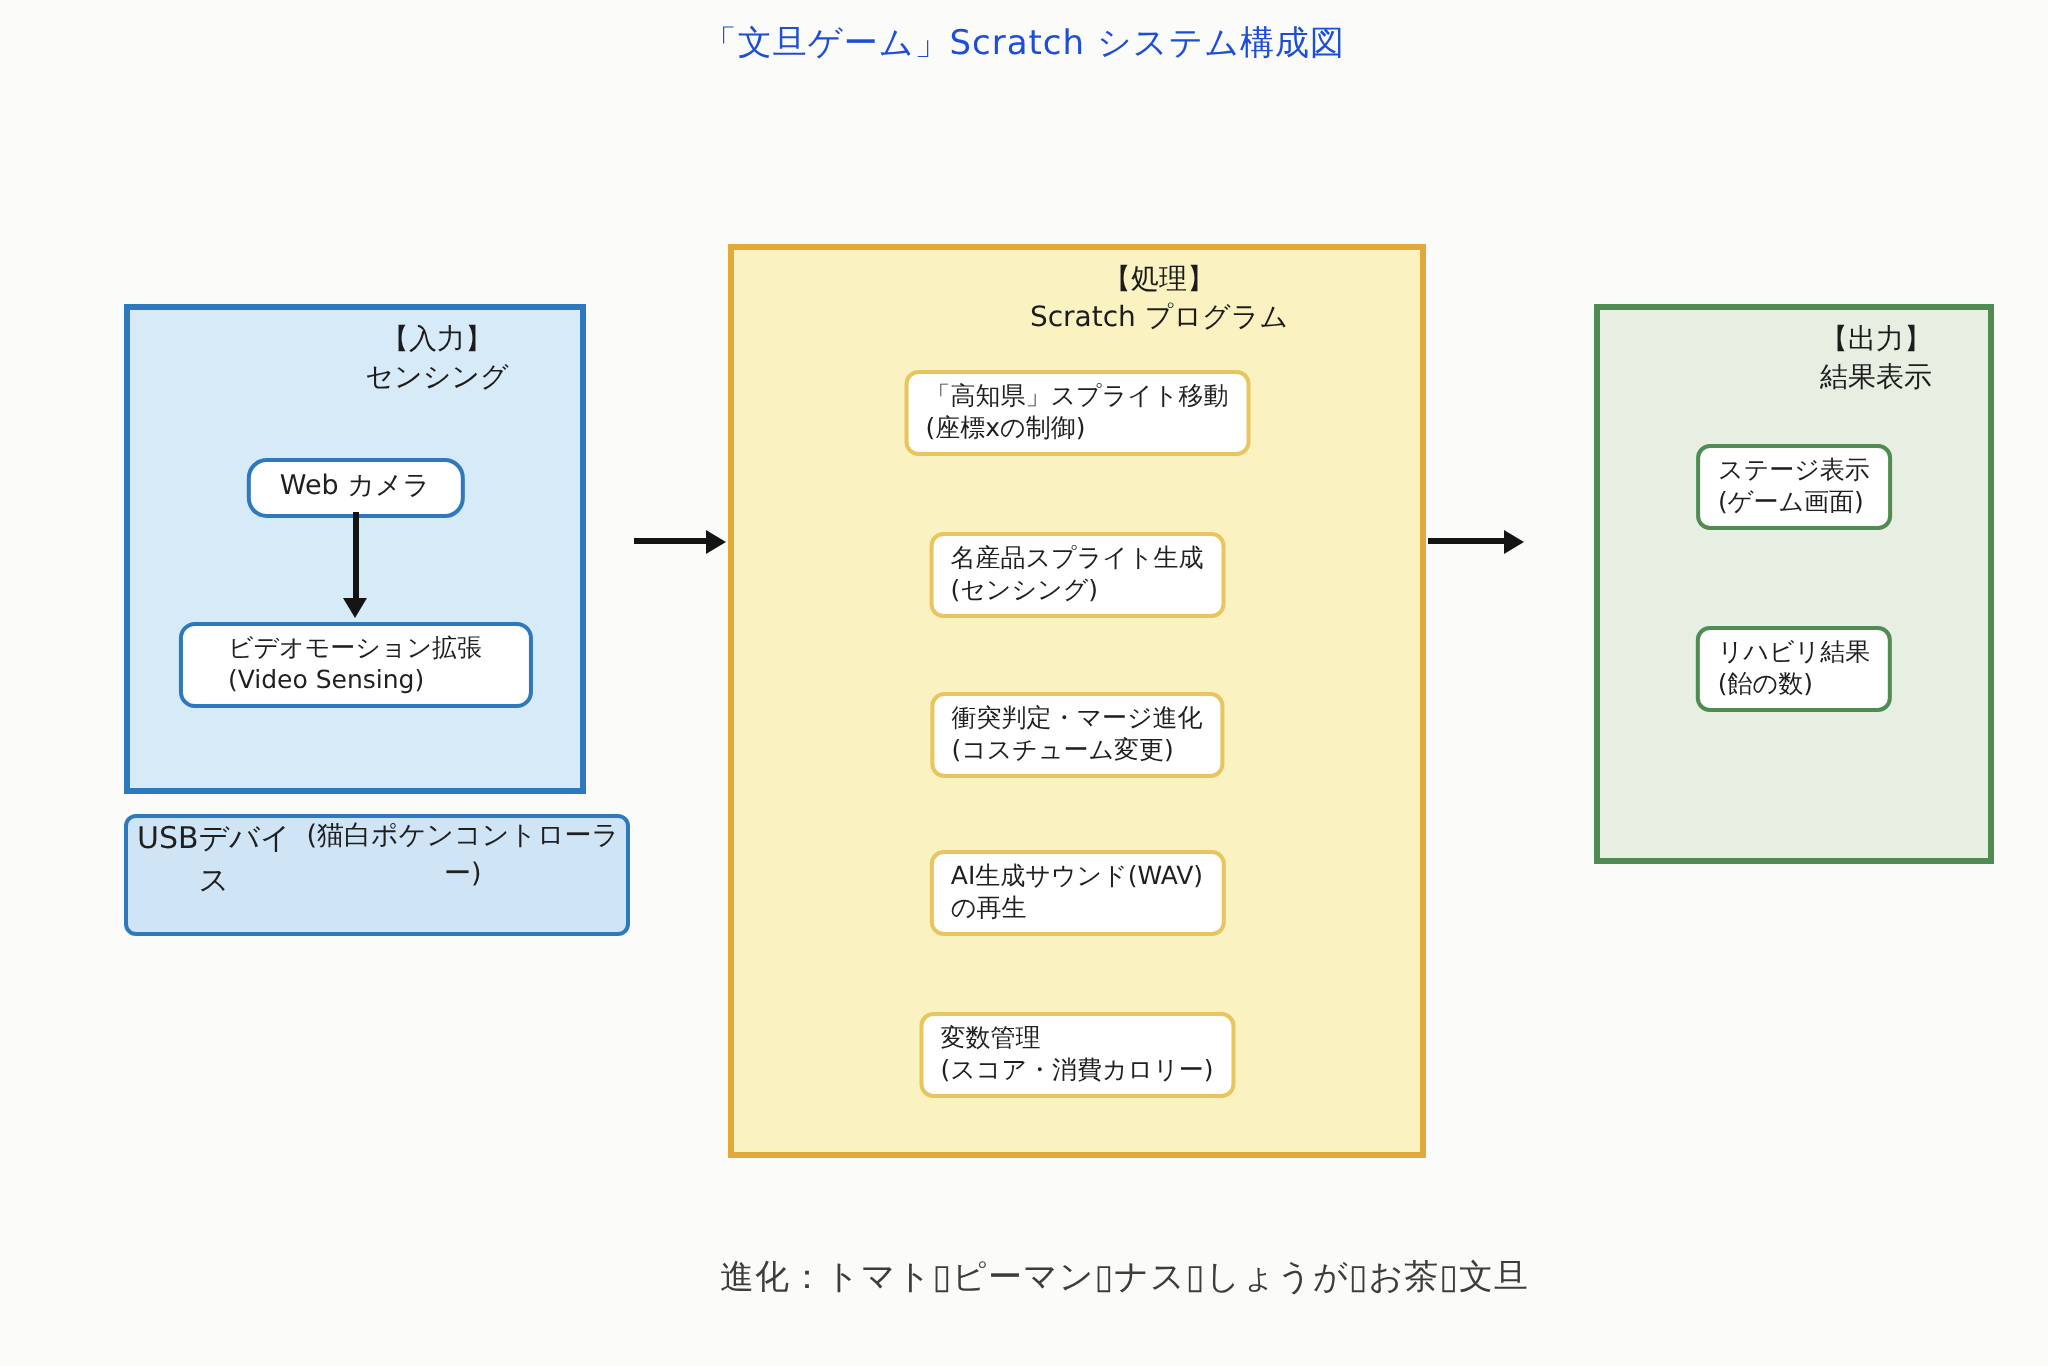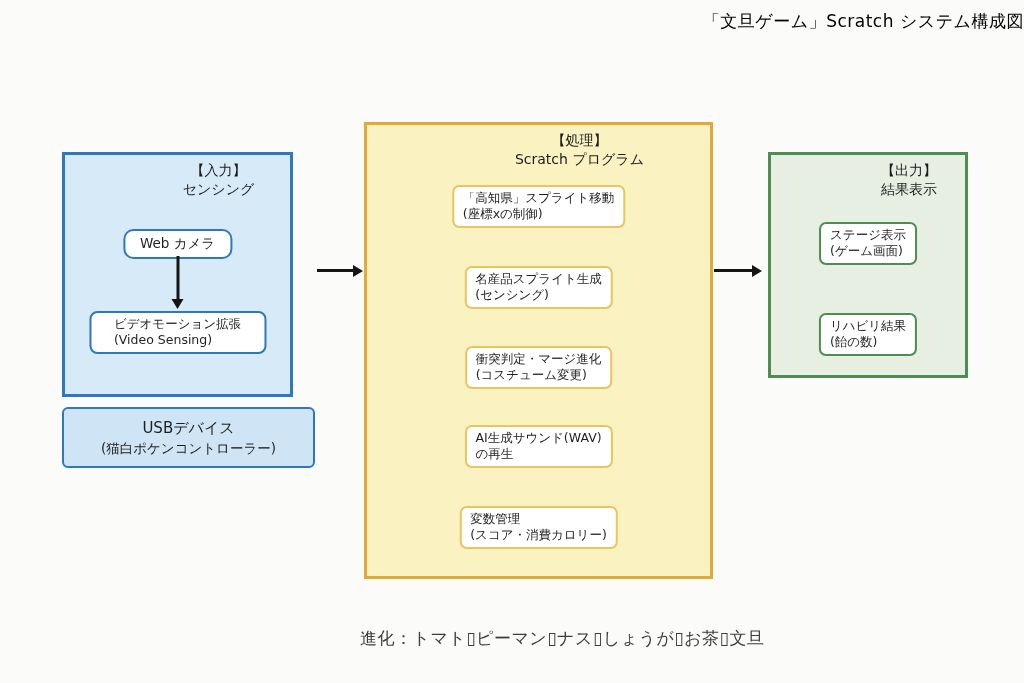--- a/index.html
+++ b/index.html
@@ -2,29 +2,29 @@
 <html style="--input_border: #2e78bd; --input_fill: #d7eaf8; --usb_fill: #cfe5f6; --process_border: #e0a93a; --process_fill: #fbf2c1; --process_node_border: #e8c55e; --output_border: #4e8c51; --output_fill: #e7efe3; --arrow: #141414;"><head>
 <meta charset="utf-8">
 <style>
   html,body{margin:0;padding:0;}
   body{
     width:1024px;height:683px;position:relative;overflow:hidden;
     background:#fbfbf9;color:#1f1f1f;
     font-family:"DejaVu Sans","Liberation Sans",sans-serif;
   }
   .title{
-    position:absolute;top:10px;left:0;width:100%;text-align:right;
-    font-size:17px;letter-spacing:.5px;color:#000000;
+    position:absolute;top:10px;left:0;width:100%;text-align:center;
+    font-size:17px;letter-spacing:.5px;color:#1d4ed8;
   }
   .group{position:absolute;box-sizing:border-box;}
   .input{left:62px;top:152px;width:231px;height:245px;
     background:var(--input_fill,#d7eaf8);border:3px solid var(--input_border,#2e78bd);}
   .process{left:364px;top:122px;width:349px;height:457px;
     background:var(--process_fill,#fbf2c1);border:3px solid var(--process_border,#e0a93a);}
-  .output{left:768px;top:152px;width:200px;height:226px;
+  .output{left:797px;top:152px;width:200px;height:280px;
     background:var(--output_fill,#e7efe3);border:3px solid var(--output_border,#4e8c51);}
   .ghead{position:absolute;top:6px;left:0;width:100%;text-align:center;
     font-size:14px;line-height:1.35;color:#1c1c1c;padding-left:41px;}
   .node{
     position:absolute;left:50%;transform:translateX(-50%);
     background:#ffffff;box-sizing:border-box;white-space:nowrap;
     line-height:1.3;
   }
   .input .node{border:2px solid var(--input_border,#2e78bd);}
   .webcam{top:74px;font-size:13.5px;padding:4px 15px;border-radius:10px;}
@@ -48,21 +48,21 @@
   .harrow::after{
     content:"";position:absolute;right:-9px;top:50%;transform:translateY(-50%);
     border-left:10px solid var(--arrow,#141414);
     border-top:6px solid transparent;border-bottom:6px solid transparent;
   }
   .a1{left:317px;width:37px;}
   .a2{left:714px;width:39px;}
   .usb{
     position:absolute;left:62px;top:407px;width:253px;height:61px;box-sizing:border-box;
     background:var(--usb_fill,#cfe5f6);border:2px solid var(--input_border,#2e78bd);
-    border-radius:6px;display:flex;flex-direction:column;justify-content:center;
+    border-radius:6px;display:flex;flex-direction:row;justify-content:center;
     text-align:center;line-height:1.4;
   }
   .usb .l1{font-size:15px;}
   .usb .l2{font-size:13.5px;}
   .footnote{
     position:absolute;left:360px;top:627px;font-size:17px;color:#3d3d3d;letter-spacing:.5px;text-align:right;
   }
 </style>
 </head>
 <body>

